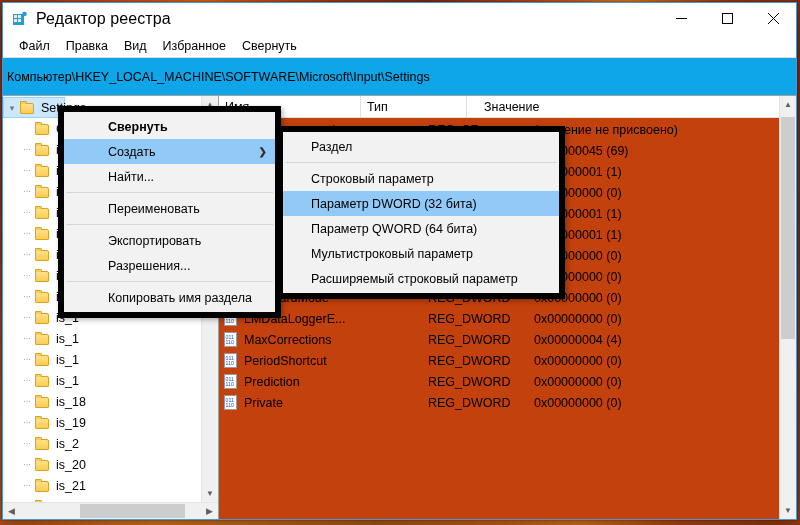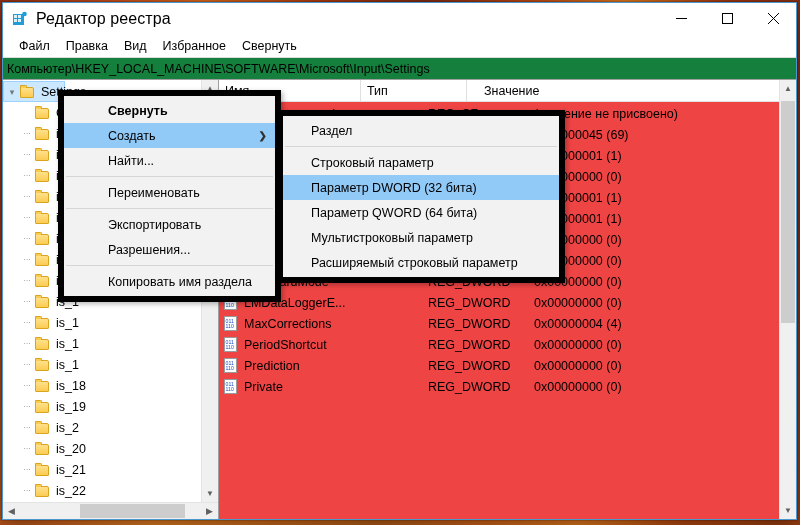--- a/index.html
+++ b/index.html
@@ -101,24 +101,24 @@
     font-size: 12.5px;
     color: #000;
     padding: 2px 8px;
     cursor: default;
   }
   
   #addressbar {
     height: 21px;
     border-top: 1px solid #dcdcdc;
     border-bottom: 1px solid #a0a0a0;
-    background: #15803d;
-    display: flex;
-    align-items: center;
-    padding: 0 4px;
+    background: #0ea5e9;
+    display: flex;
+    align-items: center;
+    padding: 8px 4px;
     flex: 0 0 auto;
   }
   #address-text {
     font-size: 12.5px;
     color: #000;
     white-space: nowrap;
     overflow: hidden;
   }
   
   #body-area {
@@ -261,21 +261,21 @@
     position: absolute;
     top: 1px;
     bottom: 1px;
     background: #cdcdcd;
   }
   
   #list-pane {
     flex: 1 1 auto;
     display: flex;
     flex-direction: column;
-    background: #ef4444;
+    background: #c2410c;
     min-width: 0;
     position: relative;
   }
   #list-inner {
     flex: 1 1 auto;
     display: flex;
     min-height: 0;
   }
   #list-col {
     flex: 1 1 auto;

